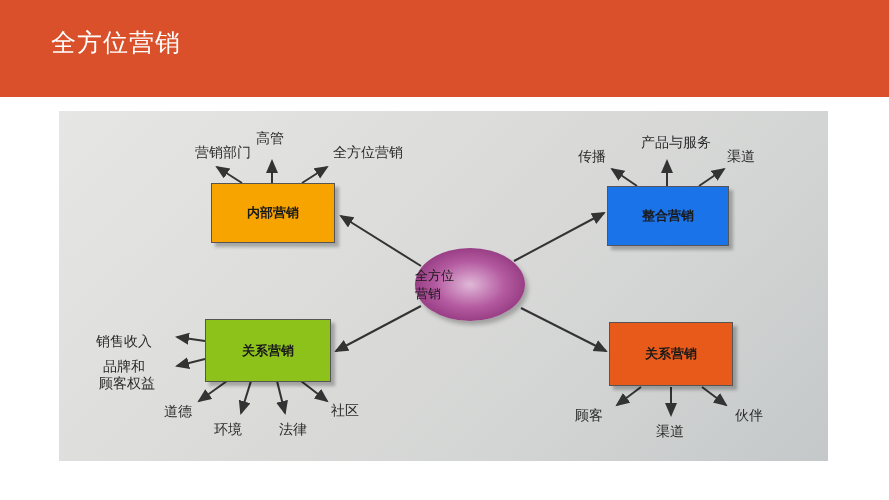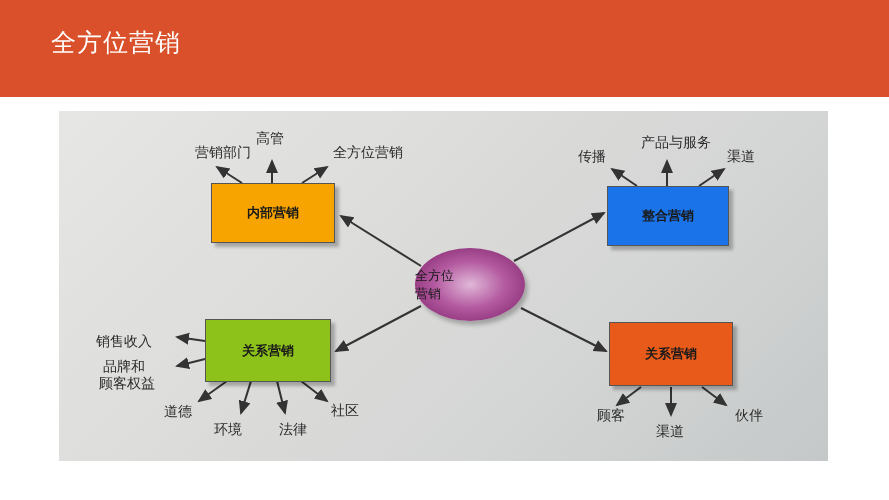--- a/index.html
+++ b/index.html
@@ -82,16 +82,16 @@
   <div class="lbl" style="left:44px;top:247px;">品牌和</div>
   <div class="lbl" style="left:33px;top:264px;margin-left:7px;">顾客权益</div>
   <div class="lbl" style="left:105px;top:292px;font-family:Liberation Serif, serif;">道德</div>
   <div class="lbl" style="left:155px;top:310px;font-family:Liberation Serif, serif;">环境</div>
   <div class="lbl" style="left:220px;top:310px;text-align:center;">法律</div>
   <div class="lbl" style="left:272px;top:291px;">社区</div>
 
   <div class="box" style="left:550px;top:211px;width:122px;height:62px;background:#e85a1a;">
     <span>关系营销</span>
   </div>
-  <div class="lbl" style="left:538px;top:296px;text-align:center;">顾客</div>
+  <div class="lbl" style="left:516px;top:296px;text-align:center;">顾客</div>
   <div class="lbl" style="left:597px;top:312px;">渠道</div>
   <div class="lbl" style="left:676px;top:296px;">伙伴</div>
 </div>
 
 </body></html>

